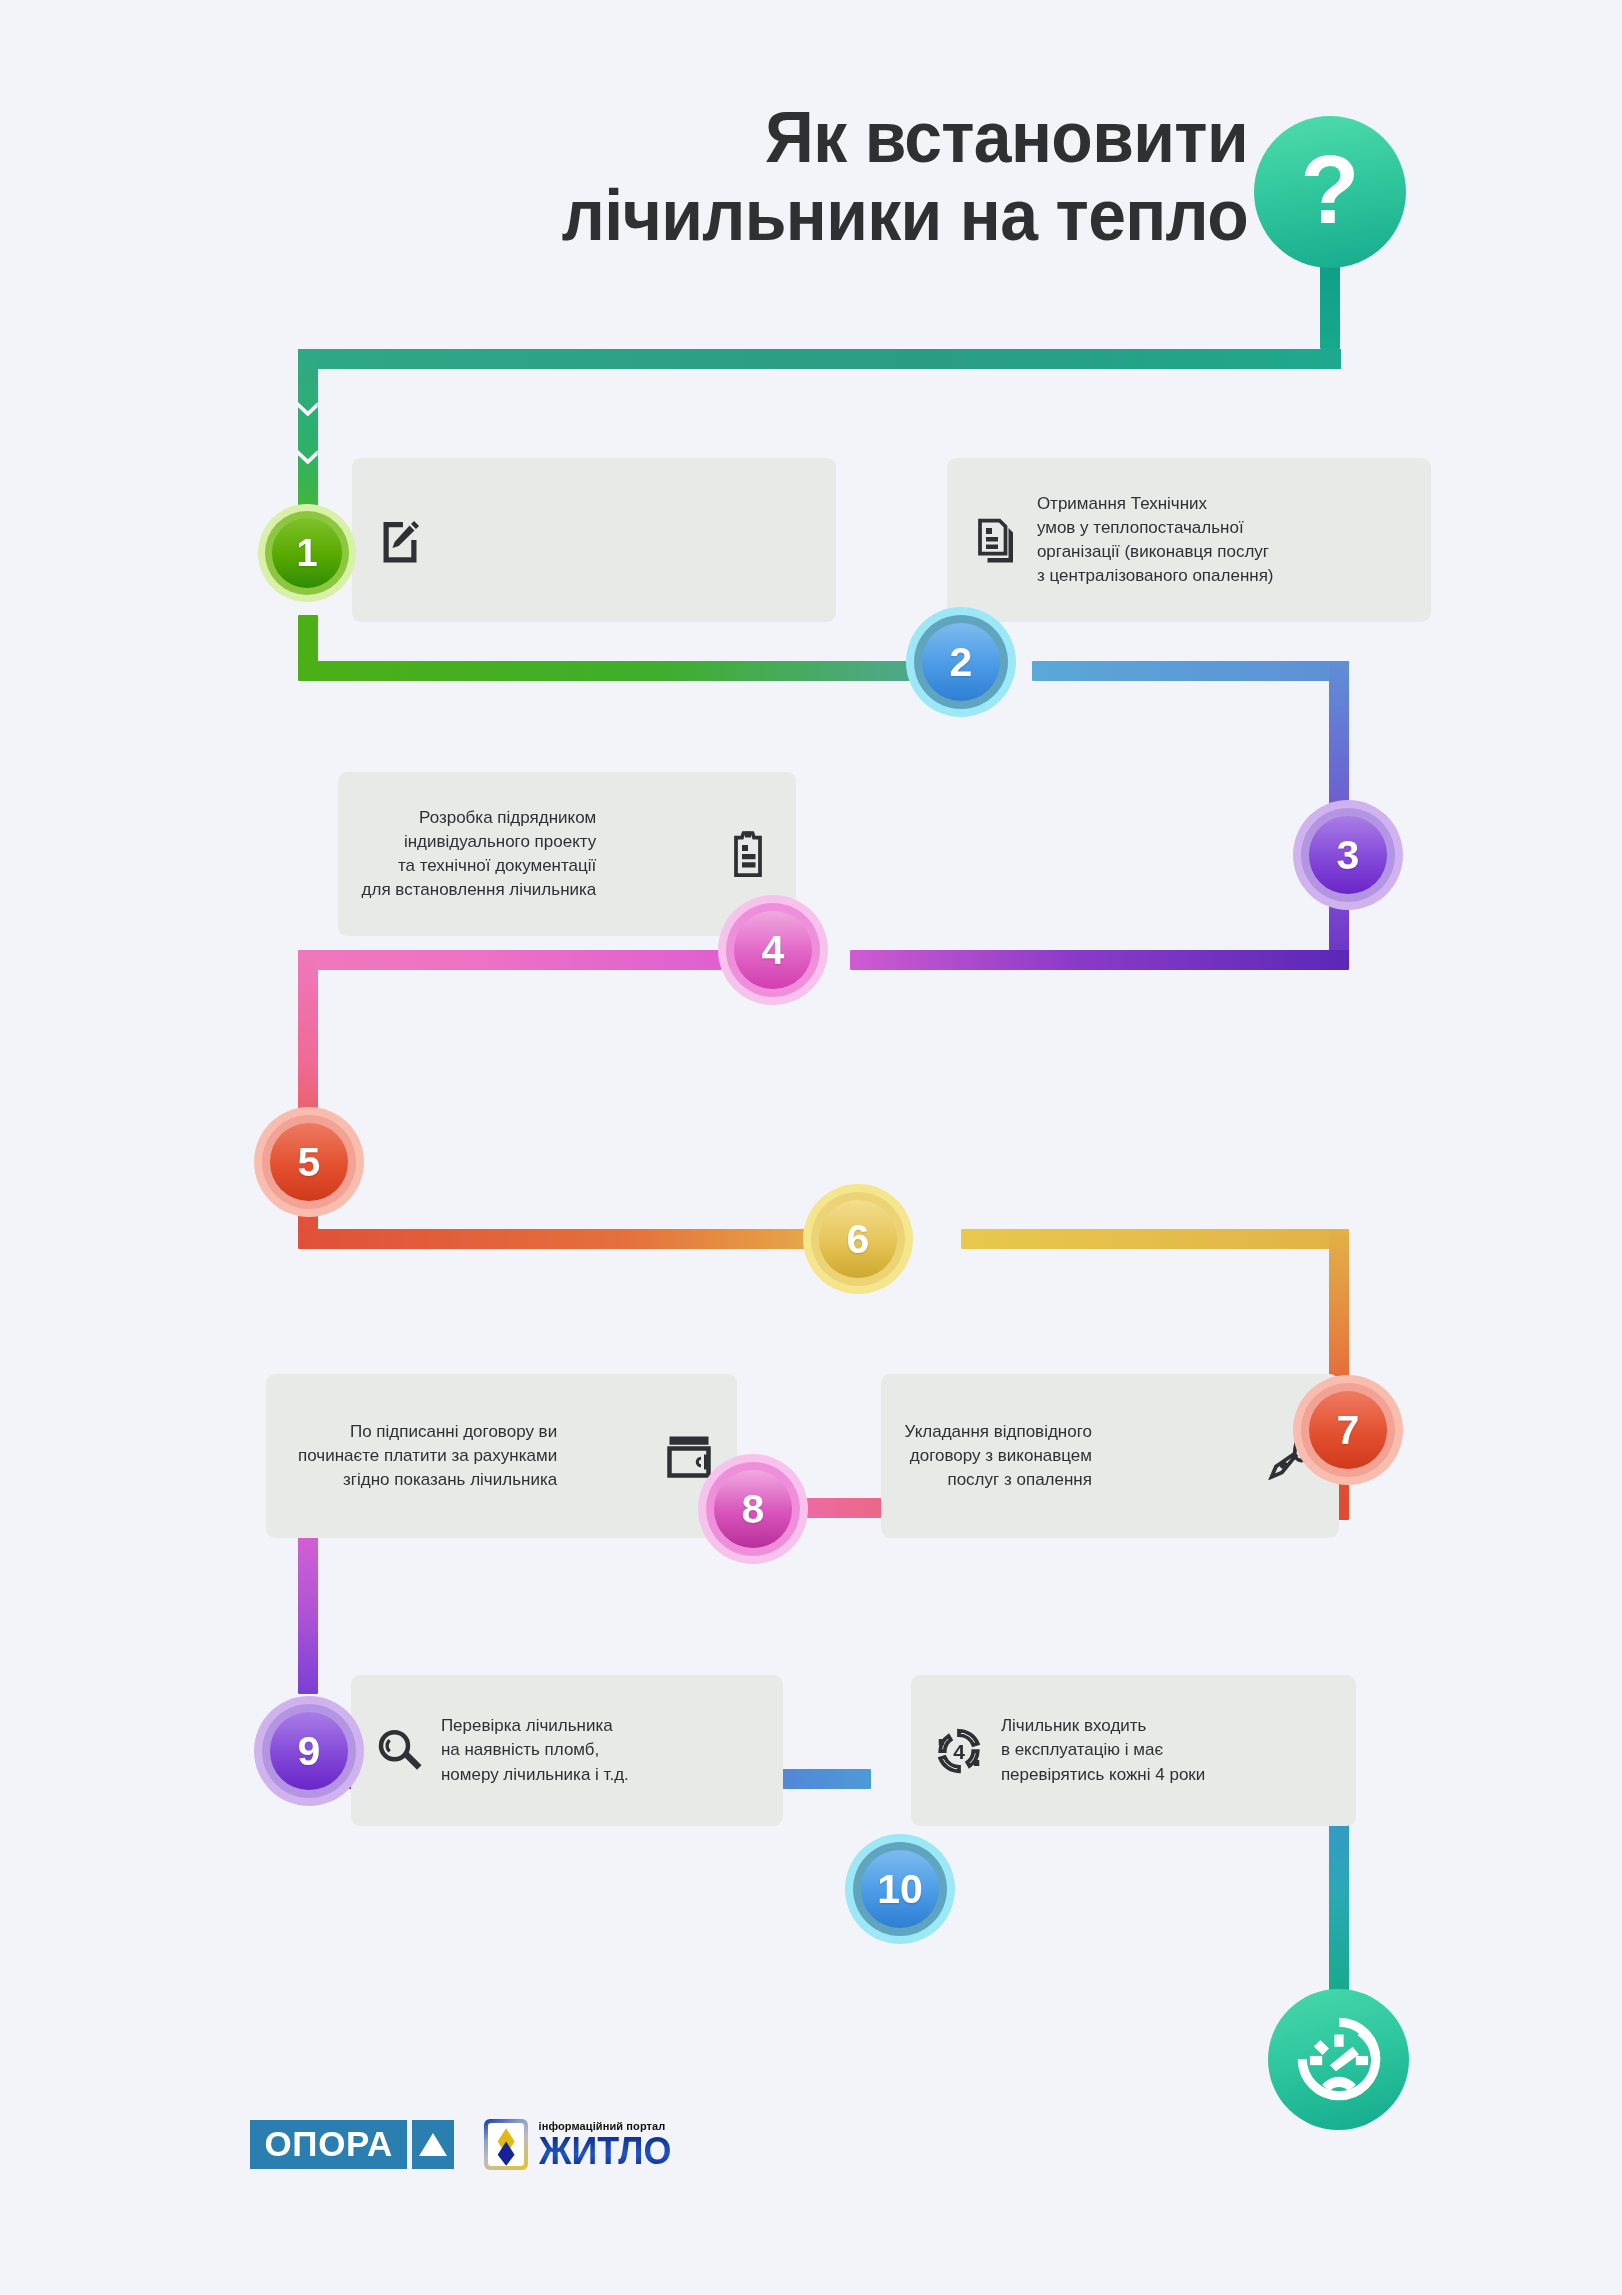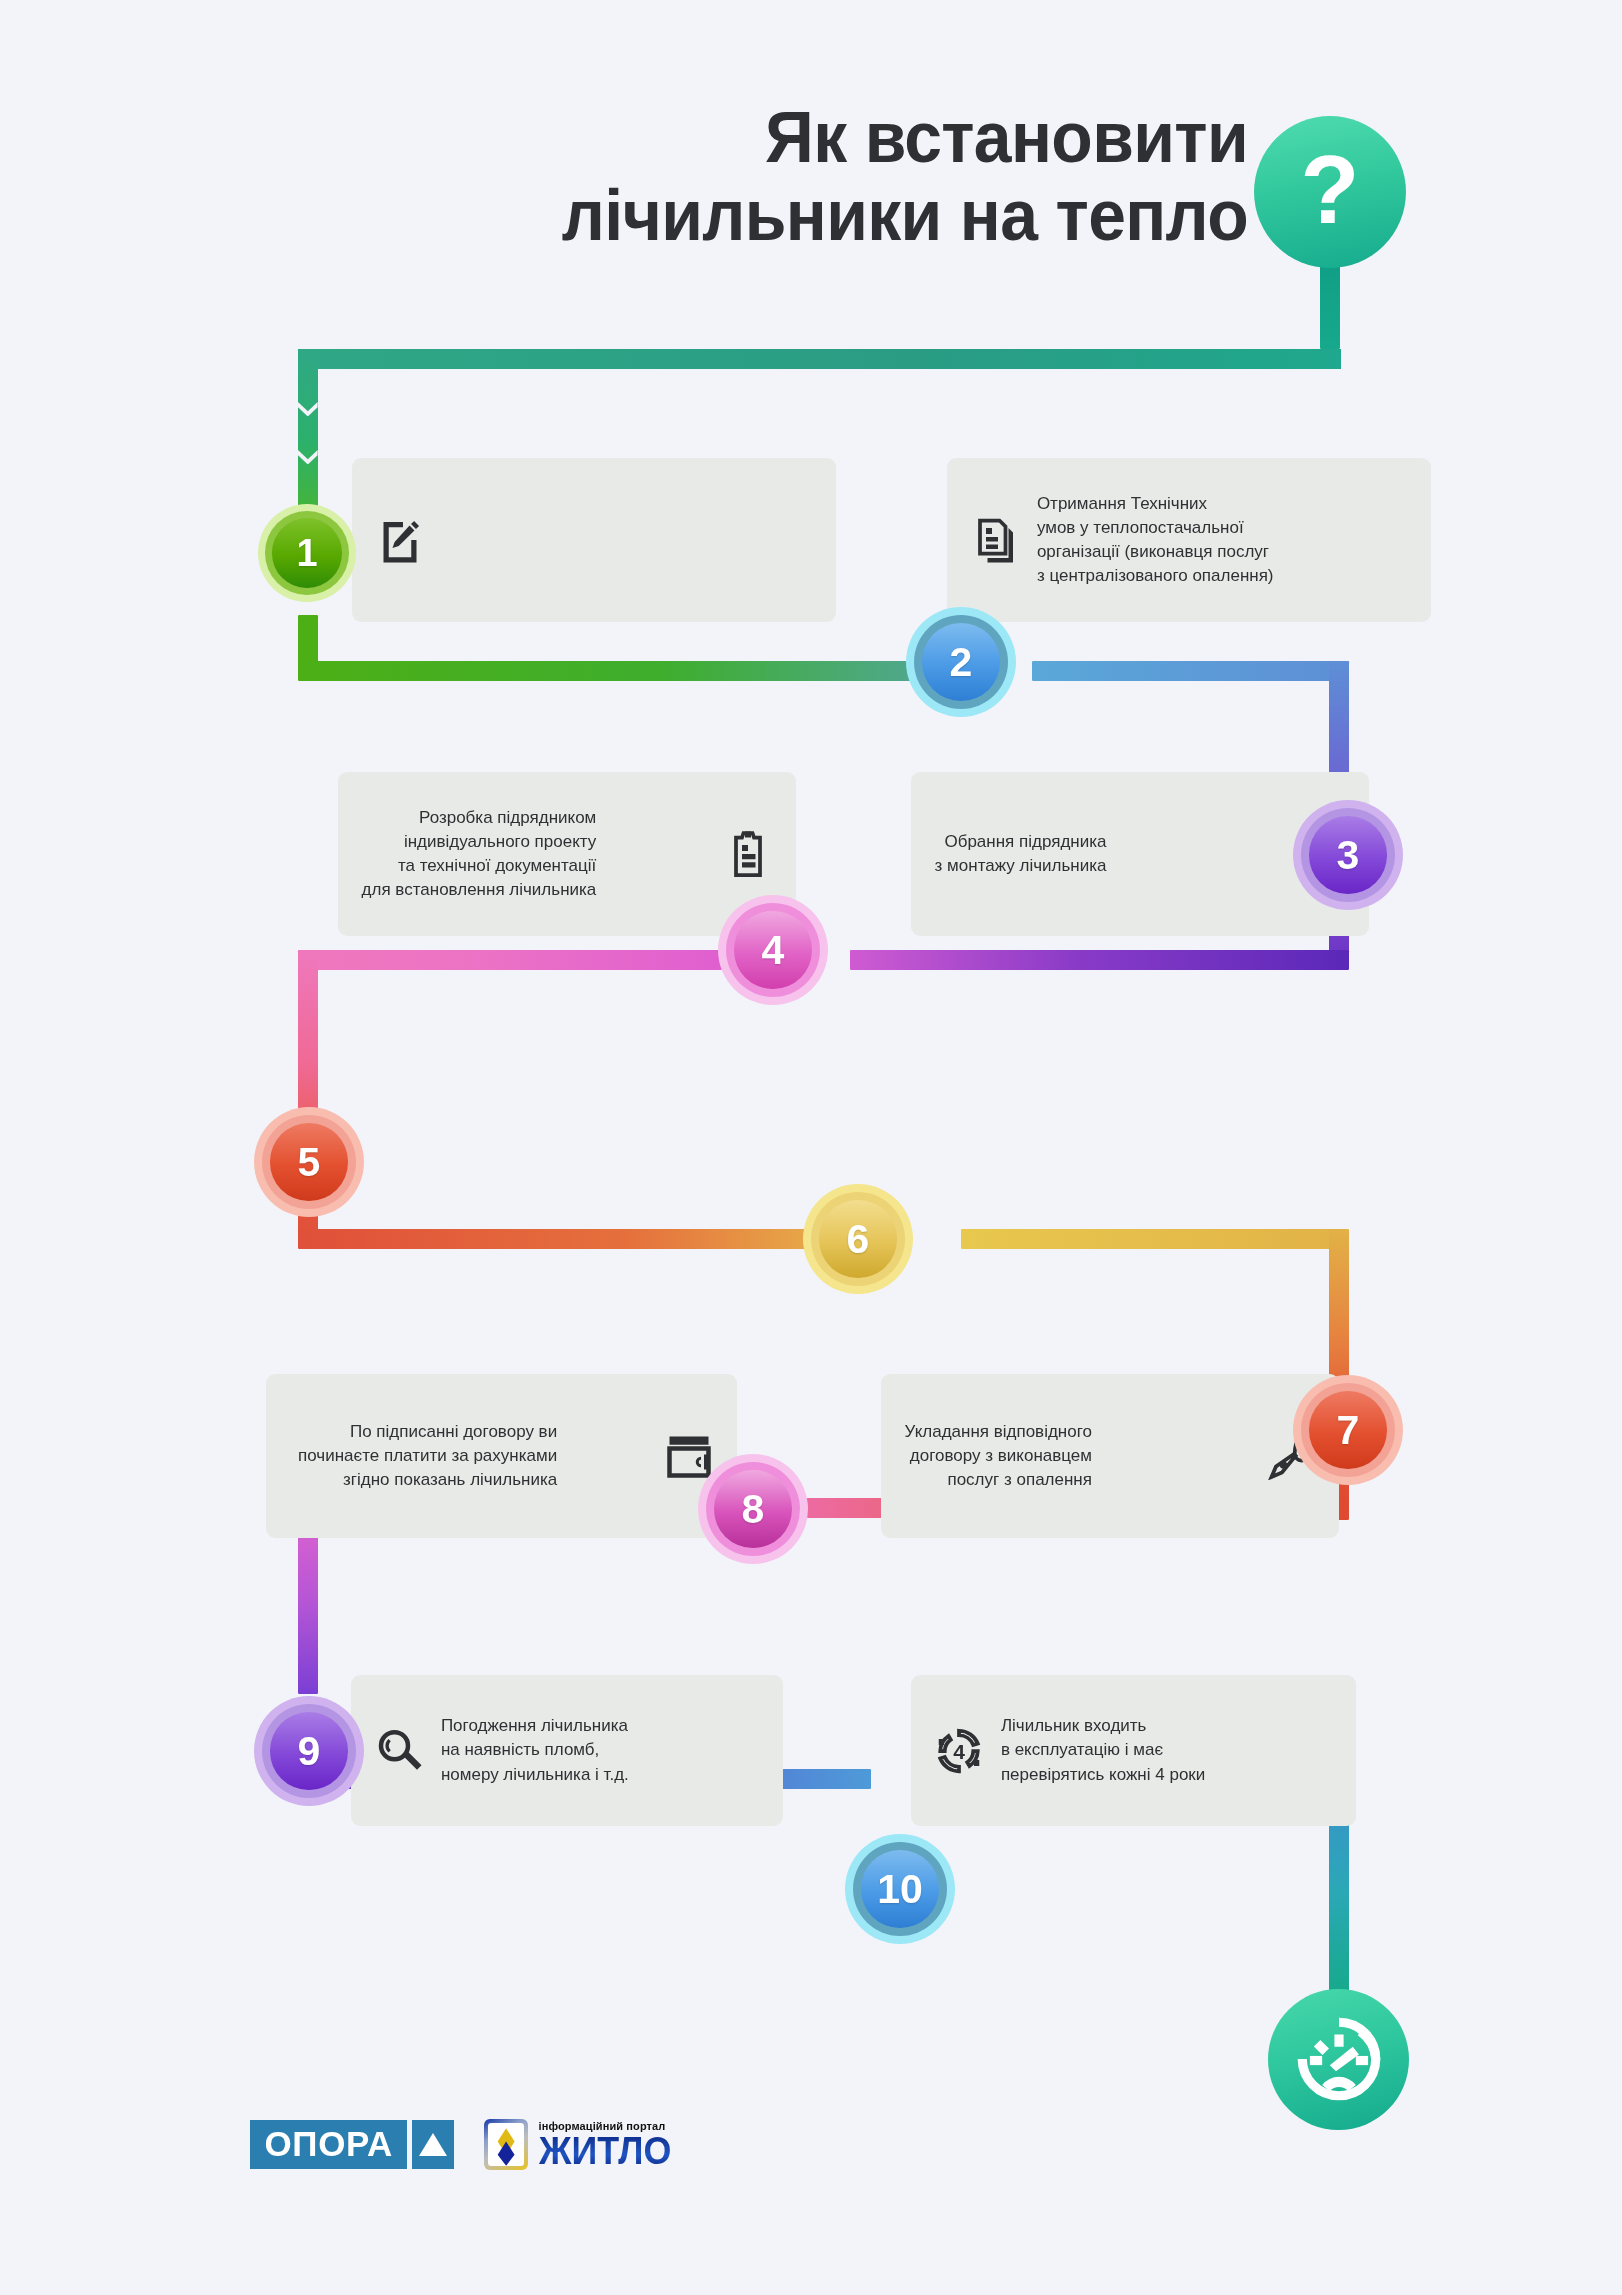--- a/index.html
+++ b/index.html
@@ -222,32 +222,20 @@
 для встановлення лічильника</span>
     <span class="ico">
       <svg viewBox="0 0 64 64">
         <path d="M26 4h12l2 6h8v50H16V10h8z" fill="none" stroke="currentColor" stroke-width="5"></path>
         <path d="M28 2h8v8h-8z"></path>
         <path d="M24 20h8v8h-8zM24 32h18v7H24zM24 43h18v7H24z"></path>
       </svg>
     </span>
   </div>
 
-  <div class="card right-icon" style="left:887px; top:772px; width:458px; height:164px;">
-    <span class="txt">Обрання підрядника
-з монтажу лічильника</span>
-    <span class="ico">
-      <svg viewBox="0 0 64 64">
-        <ellipse cx="25" cy="19" rx="13" ry="15" fill="none" stroke="currentColor" stroke-width="6"></ellipse>
-        <path d="M8 60V44c0-4 3-7 7-7h20c4 0 7 3 7 7v16h-7V46H15v14z"></path>
-        <path d="M44 7c7 3 11 8 11 14s-4 11-11 14l-3-6c5-2 7-5 7-8s-2-6-7-8z"></path>
-        <path d="M47 38c6 1 10 4 10 9v13h-7V48c0-3-1-5-5-6z"></path>
-      </svg>
-    </span>
-  </div>
 
 
 
   <div class="card right-icon" style="left:242px; top:1374px; width:471px; height:164px;padding-left:32px;">
     <span class="txt">По підписанні договору ви
 починаєте платити за рахунками
 згідно показань лічильника</span>
     <span class="ico">
       <svg viewBox="0 0 64 64">
         <path d="M6 6h52v11H6z"></path>
@@ -272,21 +260,21 @@
   </div>
 
   <div class="card left-icon" style="left:327px; top:1675px; width:432px; height:151px;">
     <span class="ico">
       <svg viewBox="0 0 64 64">
         <circle cx="26" cy="25" r="18" fill="none" stroke="currentColor" stroke-width="6"></circle>
         <path d="M18 16a12 12 0 0 0 0 18l3-3a8 8 0 0 1 0-12z"></path>
         <path d="M38 39l6-6 18 18-6 6z"></path>
       </svg>
     </span>
-    <span class="txt">Погодження лічильника
+    <span class="txt">Перевірка лічильника
 на наявність пломб,
 номеру лічильника і т.д.</span>
   </div>
 
   <div class="card left-icon" style="left:887px; top:1675px; width:445px; height:151px;">
     <span class="ico">
       <svg viewBox="0 0 64 64">
         <path d="M32 5a27 27 0 0 1 25 17l-6 2A21 21 0 0 0 32 11zM57 32a25 25 0 0 1-11 20l-3-5a19 19 0 0 0 8-15zM32 59A27 27 0 0 1 7 42l6-2a21 21 0 0 0 19 13zM7 32a25 25 0 0 1 11-20l3 5a19 19 0 0 0-8 15z" fill="none" stroke="currentColor" stroke-width="5"></path>
         <path d="M5 16h7v8H5zM52 44h7v8h-7z"></path>
         <text x="32" y="42" text-anchor="middle" font-size="28" font-weight="700" font-family="Liberation Sans, sans-serif" fill="currentColor">4</text>

